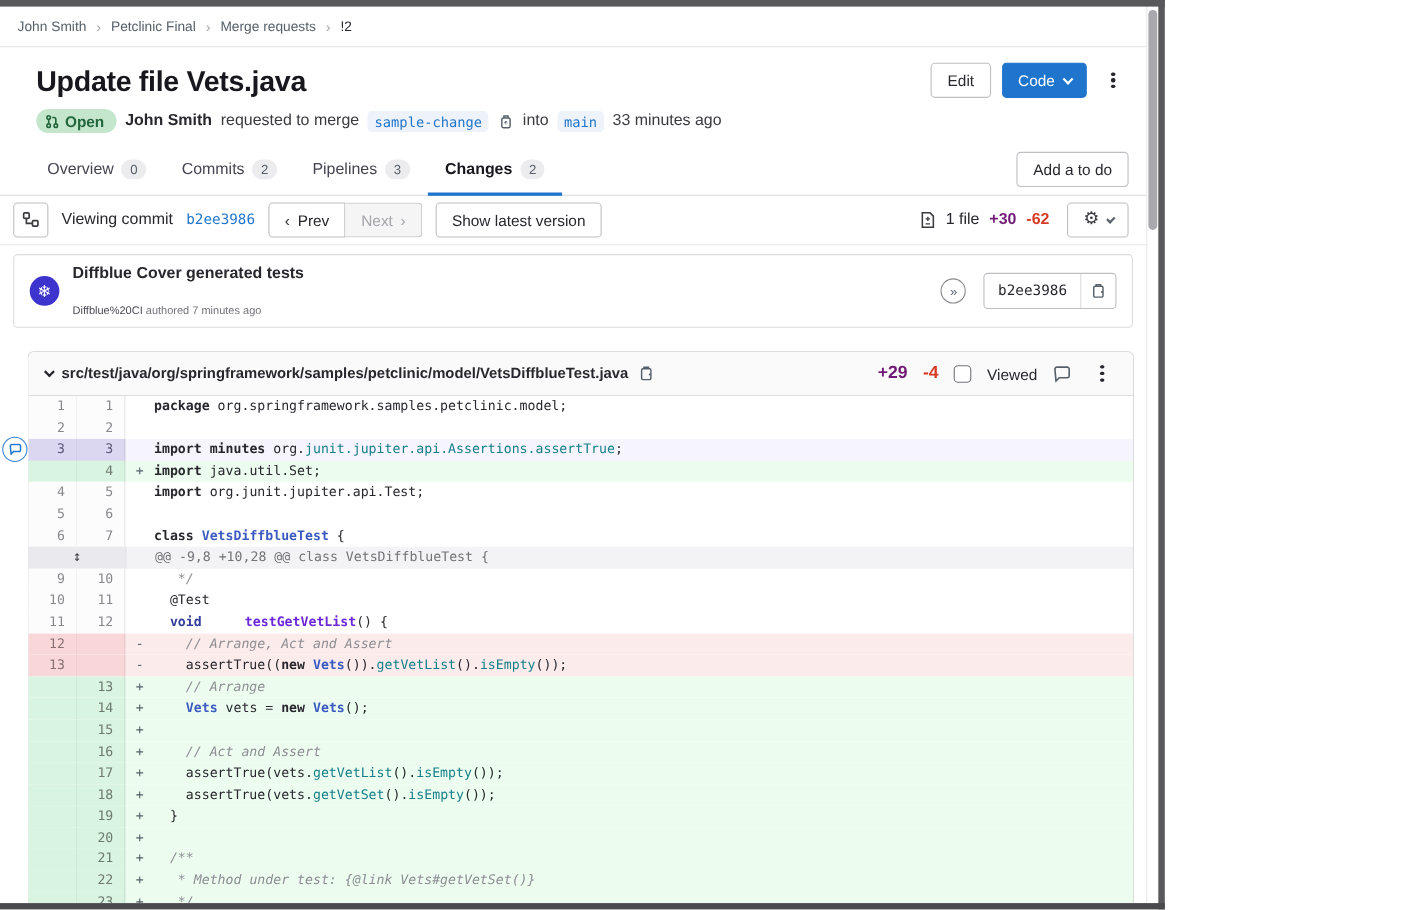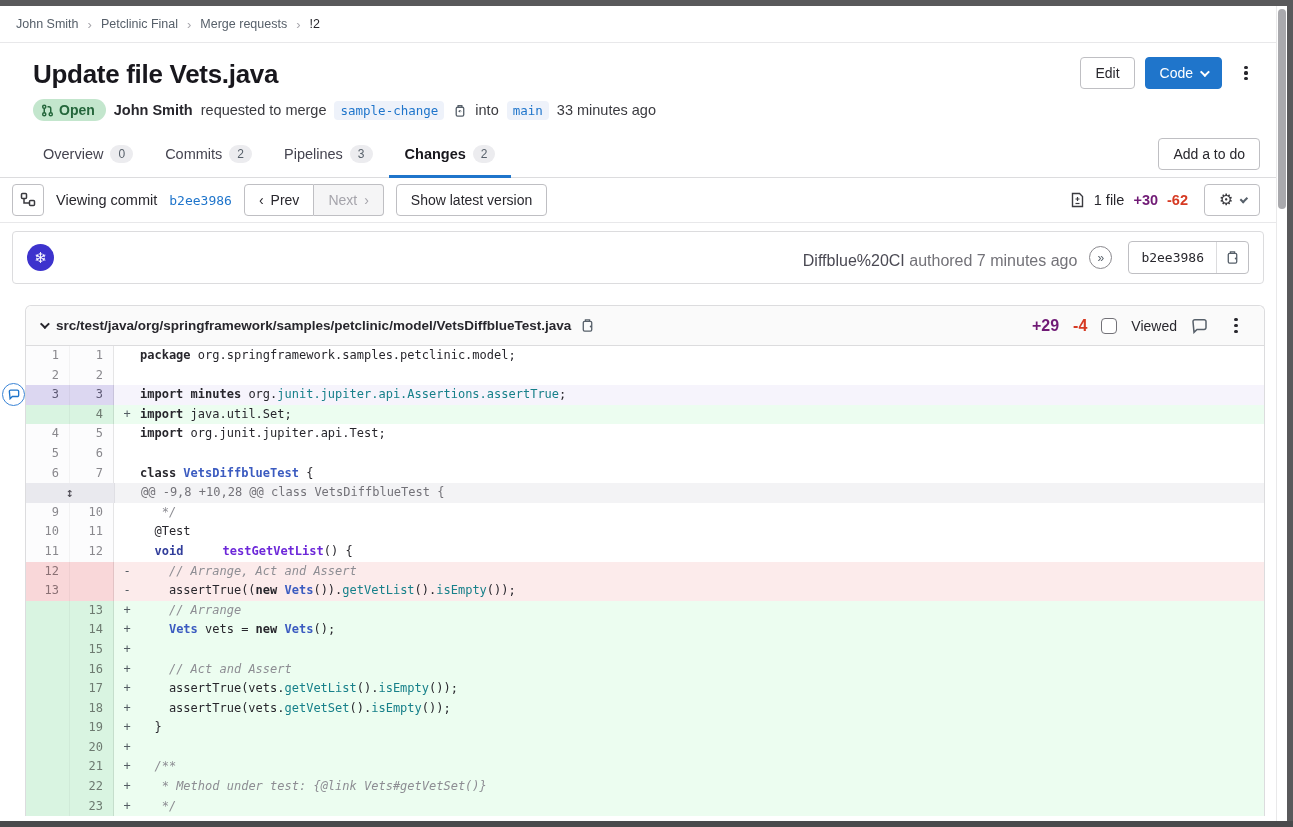--- a/index.html
+++ b/index.html
@@ -1,18 +1,18 @@
 <!DOCTYPE html>
 <html><head>
 <meta charset="utf-8">
 <style>
   * { margin:0; padding:0; box-sizing:border-box; }
   html,body { background:#fff; }
   body { font-family:"Liberation Sans", sans-serif; color:#28272d; }
-  .screen { position:relative; width:1293px; height:827px; overflow:hidden; background:#fff; }
+  .screen { position:relative; width:1059px; height:827px; overflow:hidden; background:#fff; }
 
   
   .chrome-top   { position:absolute; left:0; top:0; width:100%; height:6px; background:#59595b; z-index:50; }
   .chrome-bottom{ position:absolute; left:0; bottom:0; width:100%; height:6px; background:#4a4a4c; z-index:50; }
   .chrome-right { position:absolute; right:0; top:0; width:6px; height:100%; background:#59595b; z-index:49; }
   .scroll-track { position:absolute; right:6px; top:6px; bottom:6px; width:11px; background:#ffffff; border-left:1px solid #e9e9ea; z-index:48; }
   .scroll-thumb { position:absolute; top:3px; left:1px; width:8px; height:200px; border-radius:4px; background:#a9a9ad; }
 
   .page { position:absolute; left:0; top:6px; right:17px; bottom:6px; overflow:hidden; background:#fff; }
 
@@ -73,21 +73,21 @@
   .gear-btn { width:56px; }
   .gear-glyph { font-size:16px; color:#3a3a3f; line-height:1; }
 
   
   .commit-card { margin:8px 12px 0 12px; border:1px solid #dcdcde; border-radius:4px; background:#fff;
                  display:flex; align-items:center; gap:12px; padding:9px 14px; }
   .avatar { width:27px; height:27px; border-radius:50%; background:#3d33cd; color:#fff; display:flex;
             align-items:center; justify-content:center; font-size:15px; flex:none; }
   .commit-text { flex:1; min-width:0; }
   .commit-title { font-size:14.5px; font-weight:700; color:#28272d; }
-  .commit-sub { font-size:16px; color:#737278; margin-top:6px;text-align:right; }
+  .commit-sub { font-size:10px; color:#737278; margin-top:20px; }
   .commit-sub .author { color:#4a4953; }
   .commit-card-right { display:flex; align-items:center; gap:16px; }
   .circle-btn { width:23px; height:23px; border:1px solid #89888d; border-radius:50%; background:#fff;
                 color:#57606a; display:flex; align-items:center; justify-content:center; font-size:12px; cursor:pointer; }
   .sha-chip { display:inline-flex; align-items:stretch; border:1px solid #bfbfc3; border-radius:4px; overflow:hidden; height:33px; }
   .sha-chip .sha { display:flex; align-items:center; padding:0 12px; font-family:"DejaVu Sans Mono", monospace;
                    font-size:13px; color:#28272d; }
   .sha-chip .copy { display:flex; align-items:center; justify-content:center; width:32px; border-left:1px solid #dcdcde; cursor:pointer; }
 
   
@@ -250,20 +250,21 @@
           <span class="chev small" style="color:#57606a"></span>
         </button>
       </div>
     </div>
 
     <div class="commit-card">
       <div class="avatar">
         <span>❄</span>
       </div>
       <div class="commit-text">
+        <div class="commit-title">Diffblue Cover generated tests</div>
         <div class="commit-sub">
           <span class="author">Diffblue%20CI</span>
           <span>authored 7 minutes ago</span>
         </div>
       </div>
       <div class="commit-card-right">
         <button class="circle-btn">
           <span>»</span>
         </button>
         <span class="sha-chip">

